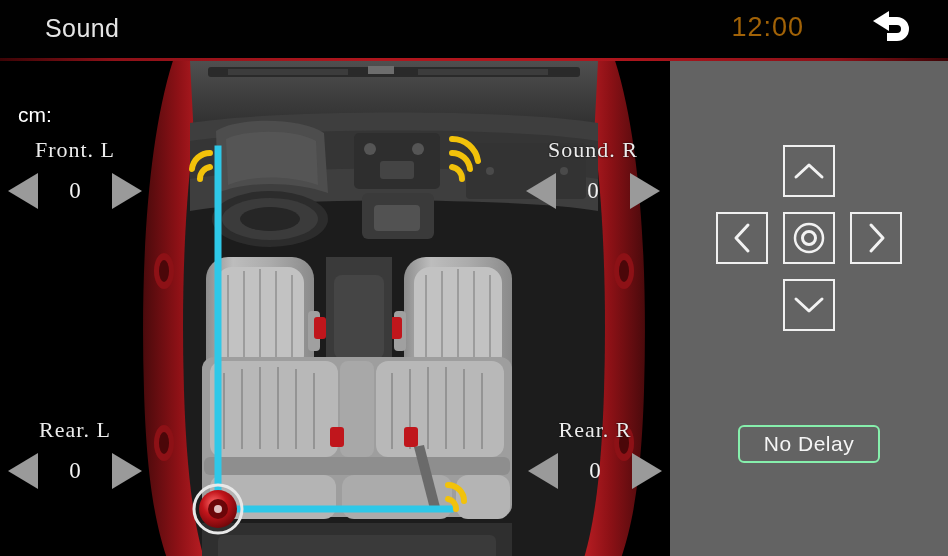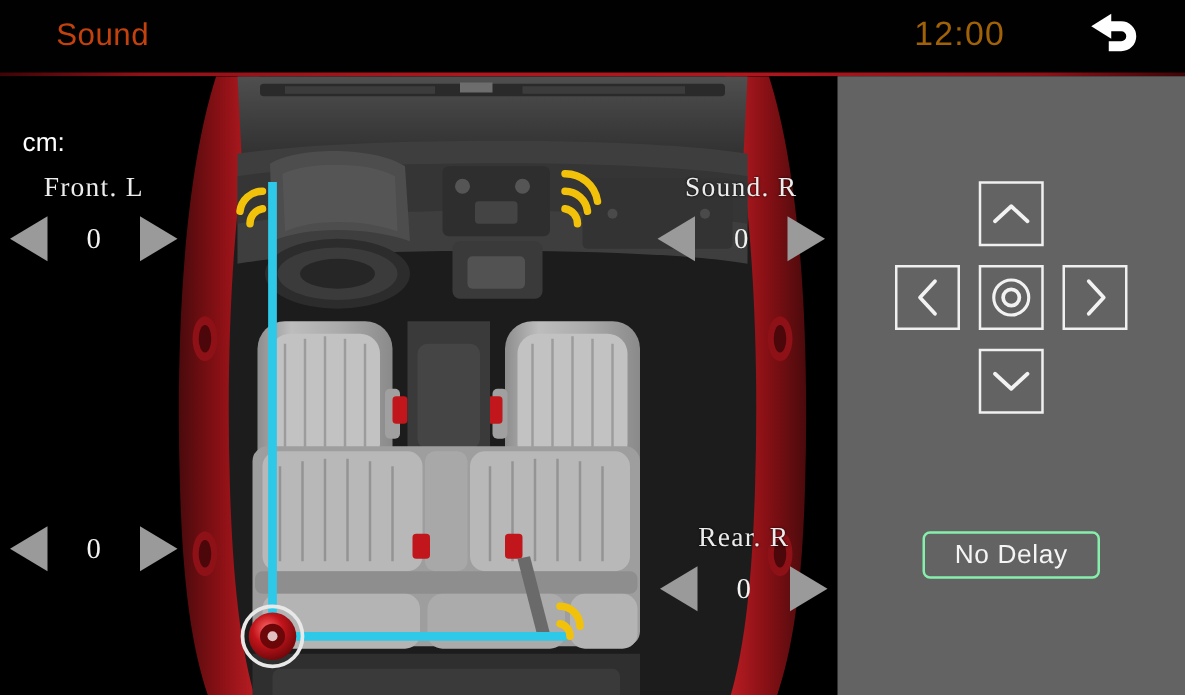--- a/index.html
+++ b/index.html
@@ -16,21 +16,21 @@
   }
 
   
   .header {
     position: absolute; left: 0; top: 0;
     width: 948px; height: 58px;
     background: #010101;
   }
   .header-title {
     position: absolute; left: 45px; top: 14px;
-    font-size: 25px; color: #c2410c;
+    font-size: 25px; color: #e5e5e5;
     letter-spacing: .4px;
   }
   .header-clock {
     position: absolute; left: 0; top: 12px;
     width: 804px; text-align: right;
     font-size: 27px; color: #a16207;
     letter-spacing: 1px;
   }
   .back-btn {
     position: absolute; right: 28px; top: 6px;
@@ -347,20 +347,21 @@
     <div class="spk front-r">
       <div class="spk-name">Sound. R</div>
       <div class="spk-row">
         <div class="tri tri-left"></div>
         <div class="spk-val">0</div>
         <div class="tri tri-right"></div>
       </div>
     </div>
 
     <div class="spk rear-l">
+      <div class="spk-name">Rear. L</div>
       <div class="spk-row">
         <div class="tri tri-left"></div>
         <div class="spk-val">0</div>
         <div class="tri tri-right"></div>
       </div>
     </div>
 
     <div class="spk rear-r">
       <div class="spk-name">Rear. R</div>
       <div class="spk-row">

